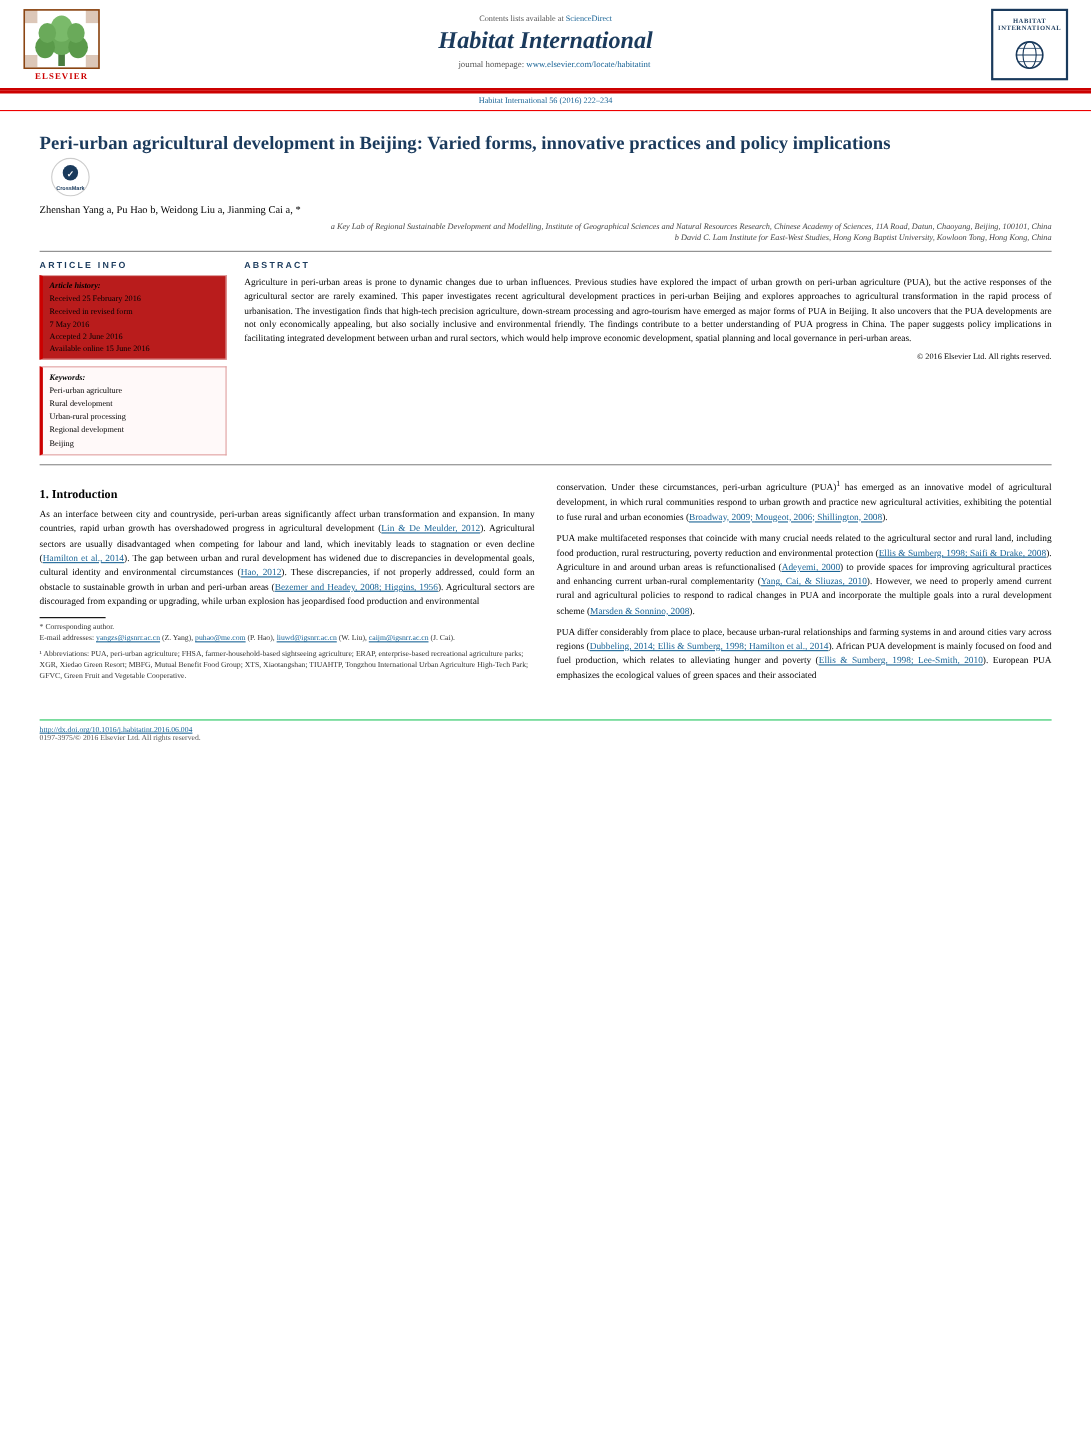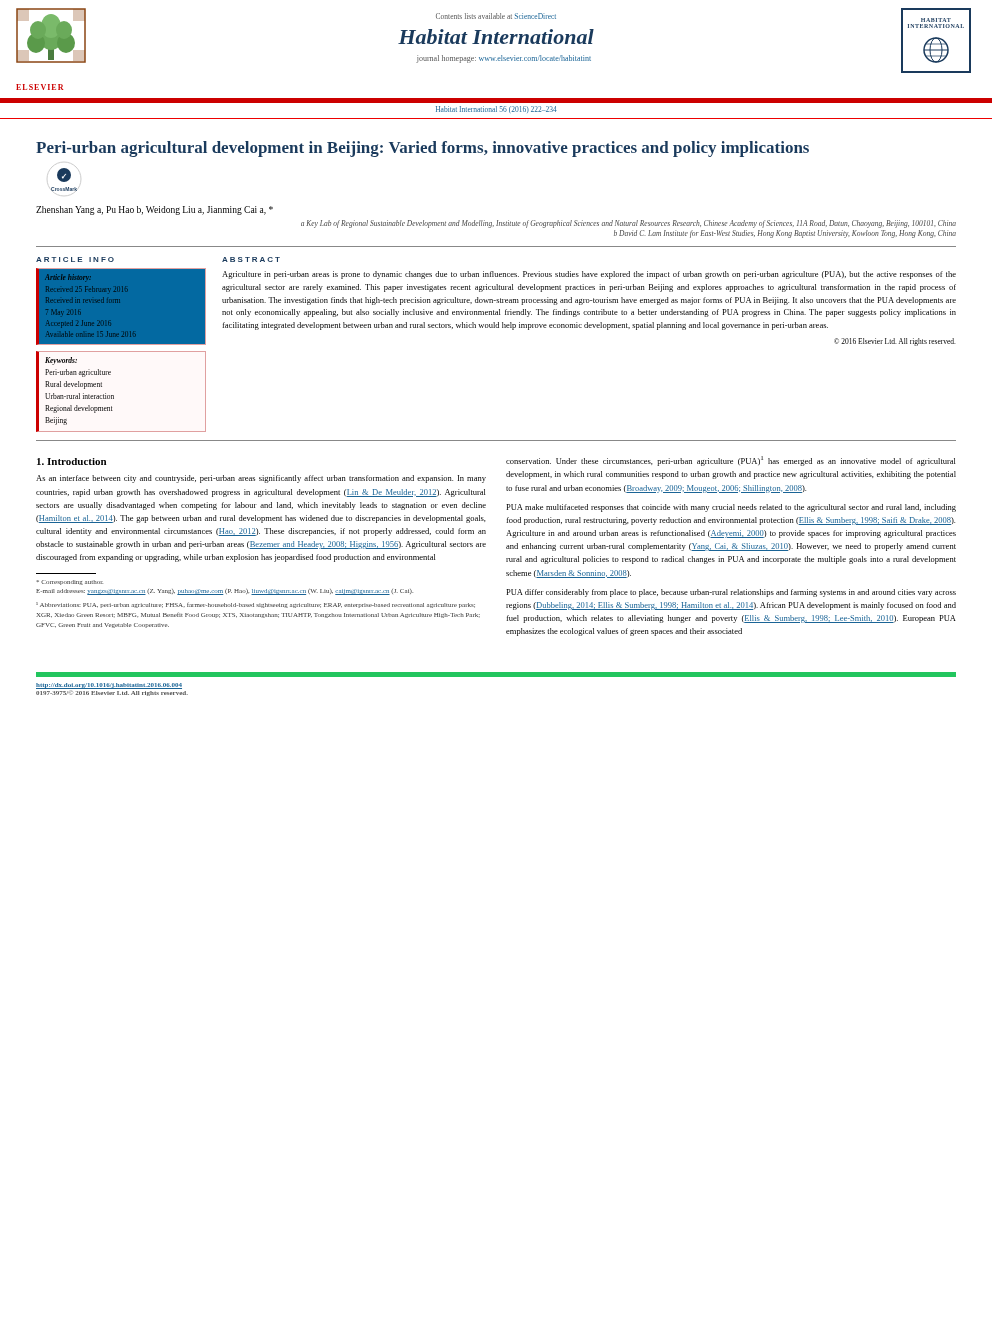--- a/index.html
+++ b/index.html
@@ -23,23 +23,22 @@
       border-bottom: 2px solid #c00;
       padding: 8px 16px 0 16px;
       display: flex;
       align-items: flex-start;
     }
     .elsevier-logo {
       width: 80px;
       min-width: 80px;
       display: flex;
       flex-direction: column;
-      align-items: flex-start;
+      align-items: center;
       padding-bottom: 6px;
-      gap: 18px;
     }
     .elsevier-text {
       font-size: 8px;
       color: #c00;
       font-weight: bold;
       letter-spacing: 1px;
       margin-top: 2px;
     }
     .journal-center {
       flex: 1;
@@ -169,21 +168,21 @@
       font-weight: bold;
       letter-spacing: 2px;
       color: #1a3a5c;
       text-transform: uppercase;
       margin-bottom: 4px;
       font-family: Arial, sans-serif;
     }
     .info-block {
       border: 1px solid #e0a0a0;
       border-left: 3px solid #c00;
-      background: #0369a1;
+      background: #b91c1c;
       padding: 4px 6px;
       margin-bottom: 6px;
     }
     .info-block-title {
       font-size: 7.5px;
       font-style: italic;
       font-weight: bold;
       margin-bottom: 2px;
     }
     .info-block-content {
@@ -214,20 +213,21 @@
     .abstract-text .copyright {
       text-align: right;
       margin-top: 4px;
       font-size: 7.5px;
     }
     
     .body-two-col {
       display: flex;
       gap: 20px;
       margin-top: 12px;
+      align-items: center;
     }
     .body-left {
       flex: 1;
     }
     .body-right {
       flex: 1;
     }
     .section-heading {
       font-size: 11px;
       font-weight: bold;
@@ -247,26 +247,25 @@
       width: 60px;
       margin: 8px 0 4px 0;
     }
     .footnote-text {
       font-size: 7px;
       line-height: 1.4;
       color: #333;
     }
     .footnote-text a { color: #1a6496; }
     .footer-bar {
-      border-top: 5px solid #22c55e;
+      border-top: 1px solid #22c55e;
       margin: 10px 36px 0 36px;
       padding-top: 4px;
       font-size: 7px;
       color: #555;
-      font-weight: bold;
     }
     .footer-doi { color: #1a6496; }
     
     .elsevier-tree-svg { }
   </style>
 </head>
 <body>
 
 <div class="page">
 
@@ -361,21 +360,21 @@
             <div>Accepted 2 June 2016</div>
             <div>Available online 15 June 2016</div>
           </div>
         </div>
 
         <div class="keywords-block">
           <div class="keywords-block-title">Keywords:</div>
           <div class="keywords-list">
             <div>Peri-urban agriculture</div>
             <div>Rural development</div>
-            <div>Urban-rural interaction</div>
+            <div>Urban-rural processing</div>
             <div>Regional development</div>
             <div>Beijing</div>
           </div>
         </div>
       </div>
 
       <div class="abstract-col">
         <div class="section-label">ABSTRACT</div>
         <div class="abstract-text">
           <span>Agriculture in peri-urban areas is prone to dynamic changes due to urban influences. Previous studies have explored the impact of urban growth on peri-urban agriculture (PUA), but the active responses of the agricultural sector are rarely examined. This paper investigates recent agricultural development practices in peri-urban Beijing and explores approaches to agricultural transformation in the rapid process of urbanisation. The investigation finds that high-tech precision agriculture, down-stream processing and agro-tourism have emerged as major forms of PUA in Beijing. It also uncovers that the PUA developments are not only economically appealing, but also socially inclusive and environmental friendly. The findings contribute to a better understanding of PUA progress in China. The paper suggests policy implications in facilitating integrated development between urban and rural sectors, which would help improve economic development, spatial planning and local governance in peri-urban areas.</span>

